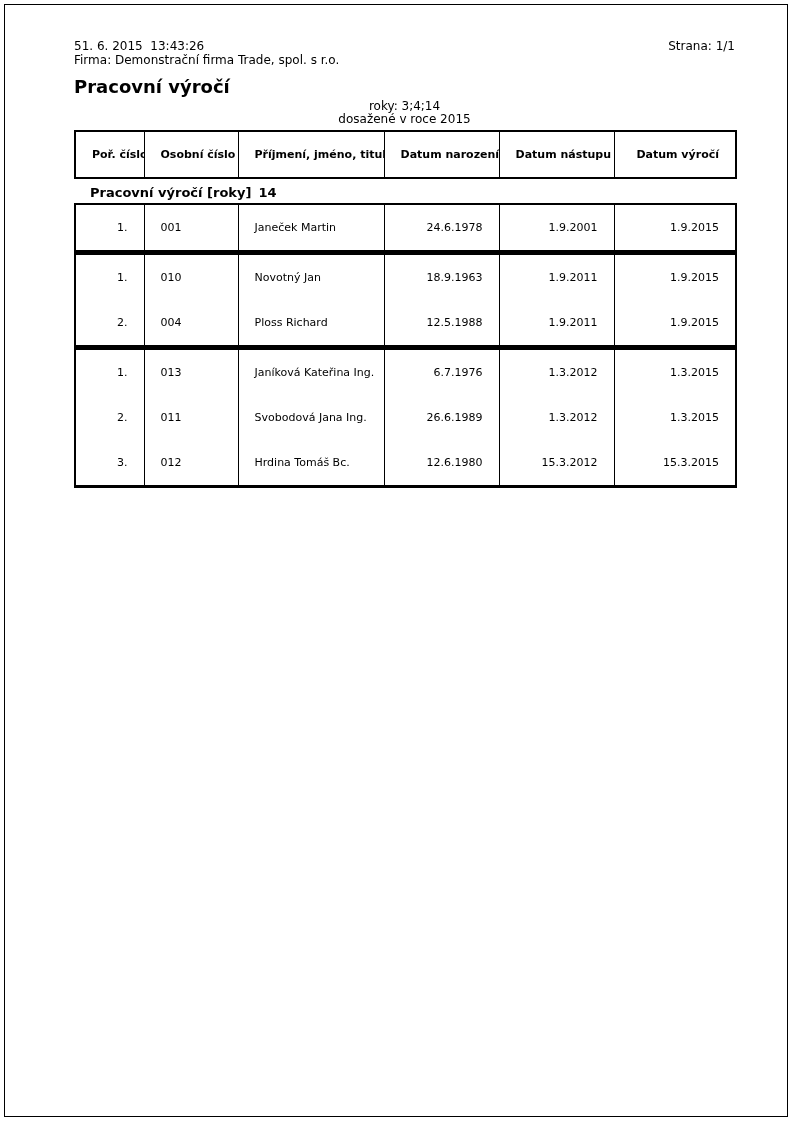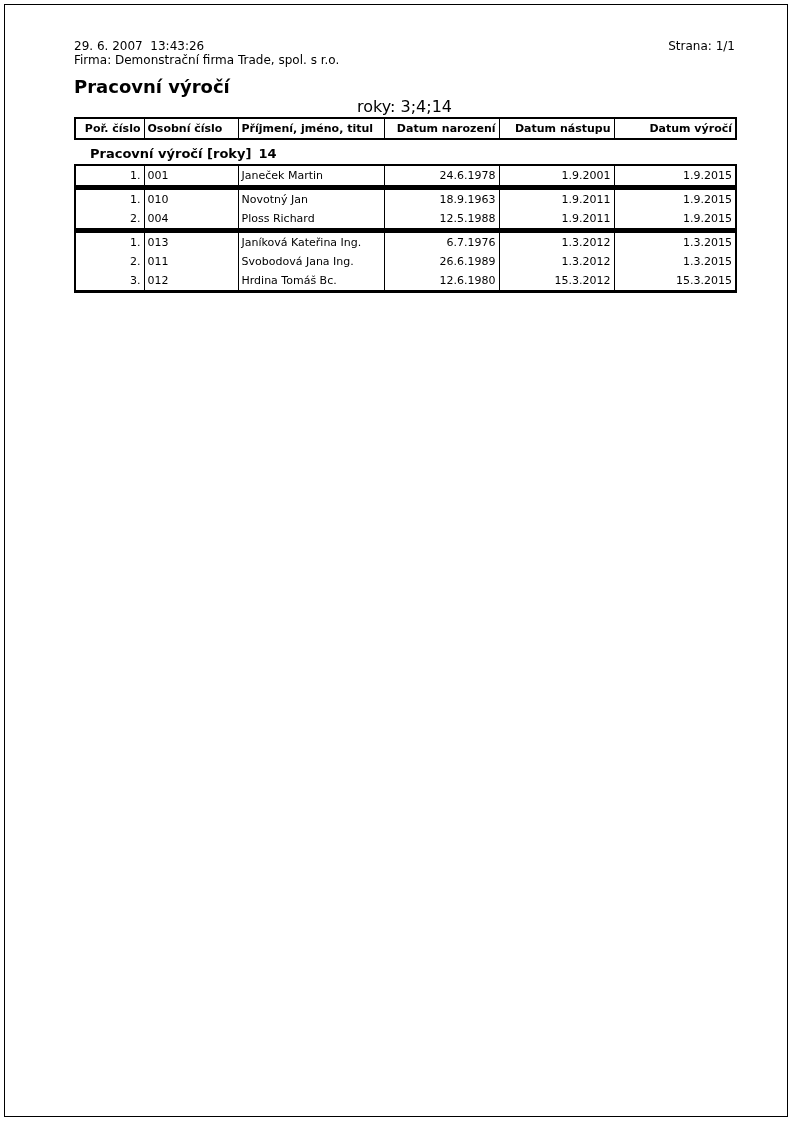--- a/index.html
+++ b/index.html
@@ -42,21 +42,21 @@
   
   .report-title {
     text-align: left;
     font-weight: bold;
     font-size: 18px;
     line-height: 27px;
     margin-top: 6px;
   }
   .report-subtitle {
     text-align: center;
-    font-size: 16px;
+    font-size: 12px;
     line-height: 13px;
   }
   
   table.grid {
     border-collapse: collapse;
     table-layout: fixed;
     width: 661px;
     border: 2px solid #000000;
   }
   table.head-grid { margin-top: 4px; }
@@ -66,21 +66,21 @@
   table.grid col:nth-child(3) { width: 146px; }
   table.grid col:nth-child(4) { width: 115px; }
   table.grid col:nth-child(5) { width: 115px; }
   table.grid col:nth-child(6) { width: 122px; }
   table.grid th, table.grid td {
     border-left: 1px solid #000000;
     font-size: 11px;
     vertical-align: middle;
     overflow: hidden;
     white-space: nowrap;
-    padding: 3px;
+    padding: 16px;
     box-sizing: border-box;
   }
   table.grid th:first-child, table.grid td:first-child { border-left: none; }
   table.grid th { font-weight: bold; height: 15px; }
   table.grid td { height: 19px; }
   .h-ord  { text-align: right; padding-right: 4px; }
   .d-ord  { text-align: right; padding-right: 22px; }
   .c-left { text-align: left;  padding-left: 6px; margin-top: 15px; }
   .c-right{ text-align: right; padding-right: 5px; margin-left: 36px; }
   
@@ -93,28 +93,29 @@
   .group-years { margin-left: 7px; margin-top: 48px; }
 </style>
 </head>
 <body>
 
 <div class="page">
   <div class="content">
 
     <div class="meta-row">
       <div>
-        <div class="pre">29. 6. 2007  13:43:26</div>
+        <div class="pre">51. 6. 2015  13:43:26</div>
         <div>Firma: Demonstrační firma Trade, spol. s r.o.</div>
       </div>
       <div>Strana: 1/1</div>
     </div>
 
     <div class="report-title">Pracovní výročí</div>
     <div class="report-subtitle">roky: 3;4;14</div>
+    <div class="report-subtitle">dosažené v roce 2015</div>
 
     <table class="grid head-grid">
       <colgroup>
           <col>
           <col>
           <col>
           <col>
           <col>
           <col>
         </colgroup>

